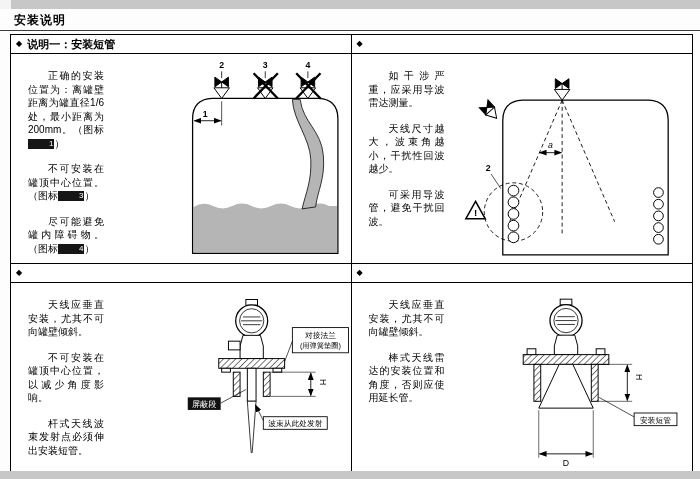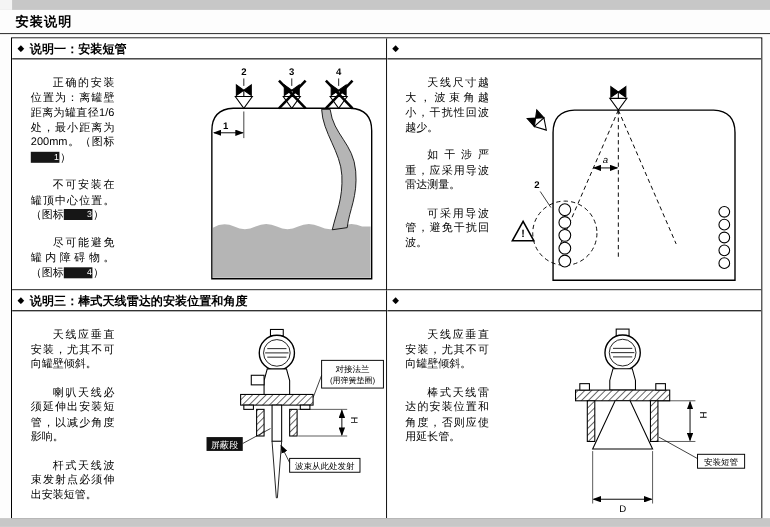--- a/index.html
+++ b/index.html
@@ -112,22 +112,22 @@
         </div>
       </div>
     </section>
 
     <section class="cell">
       <header class="cell-head">
         <span class="bullet">◆</span>
       </header>
       <div class="cell-body">
         <div class="text-col">
+          <p>如干涉严重，应采用导波雷达测量。</p>
           <p>天线尺寸越大，波束角越小，干扰性回波越少。</p>
-          <p>如干涉严重，应采用导波雷达测量。</p>
           <p>可采用导波管，避免干扰回波。</p>
         </div>
         <div class="fig">
           <svg viewBox="0 0 240 206" preserveAspectRatio="xMidYMid meet">
             <defs>
               <marker id="ar2" markerWidth="8" markerHeight="6" refX="7" refY="3" orient="auto-start-reverse" markerUnits="userSpaceOnUse">
                   <path d="M0,0 L8,3 L0,6 Z" fill="#000"></path>
                 </marker>
             </defs>
             <path fill="none" stroke="#000" stroke-width="1.3" d="M45,202 L45,64 Q45,44 65,43 L195,43 Q215,44 215,64 L215,202 Z"></path>
@@ -176,26 +176,25 @@
               <text x="17" y="162" font-size="10" font-weight="bold" text-anchor="middle">!</text>
             </g>
           </svg>
         </div>
       </div>
     </section>
 
     <section class="cell">
       <header class="cell-head">
         <span class="bullet">◆</span>
-        <span>说明三：棒式天线雷达的安装位置和角度</span>
       </header>
       <div class="cell-body">
         <div class="text-col">
           <p>天线应垂直安装，尤其不可向罐壁倾斜。</p>
-          <p>喇叭天线必须延伸出安装短管，以减少角度影响。</p>
+          <p>不可安装在罐顶中心位置，以减少角度影响。</p>
           <p>杆式天线波束发射点必须伸出安装短管。</p>
         </div>
         <div class="fig">
           <svg viewBox="0 0 240 190" preserveAspectRatio="xMidYMid meet">
             <defs>
               <pattern id="ht3" width="4.5" height="4.5" patternUnits="userSpaceOnUse" patternTransform="rotate(45)">
                 <rect width="4.5" height="4.5" fill="#fff"></rect>
                 <line x1="0" y1="0" x2="0" y2="4.5" stroke="#000" stroke-width="1.1"></line>
               </pattern>
               <marker id="ar3" markerWidth="8" markerHeight="6" refX="7" refY="3" orient="auto-start-reverse" markerUnits="userSpaceOnUse">

